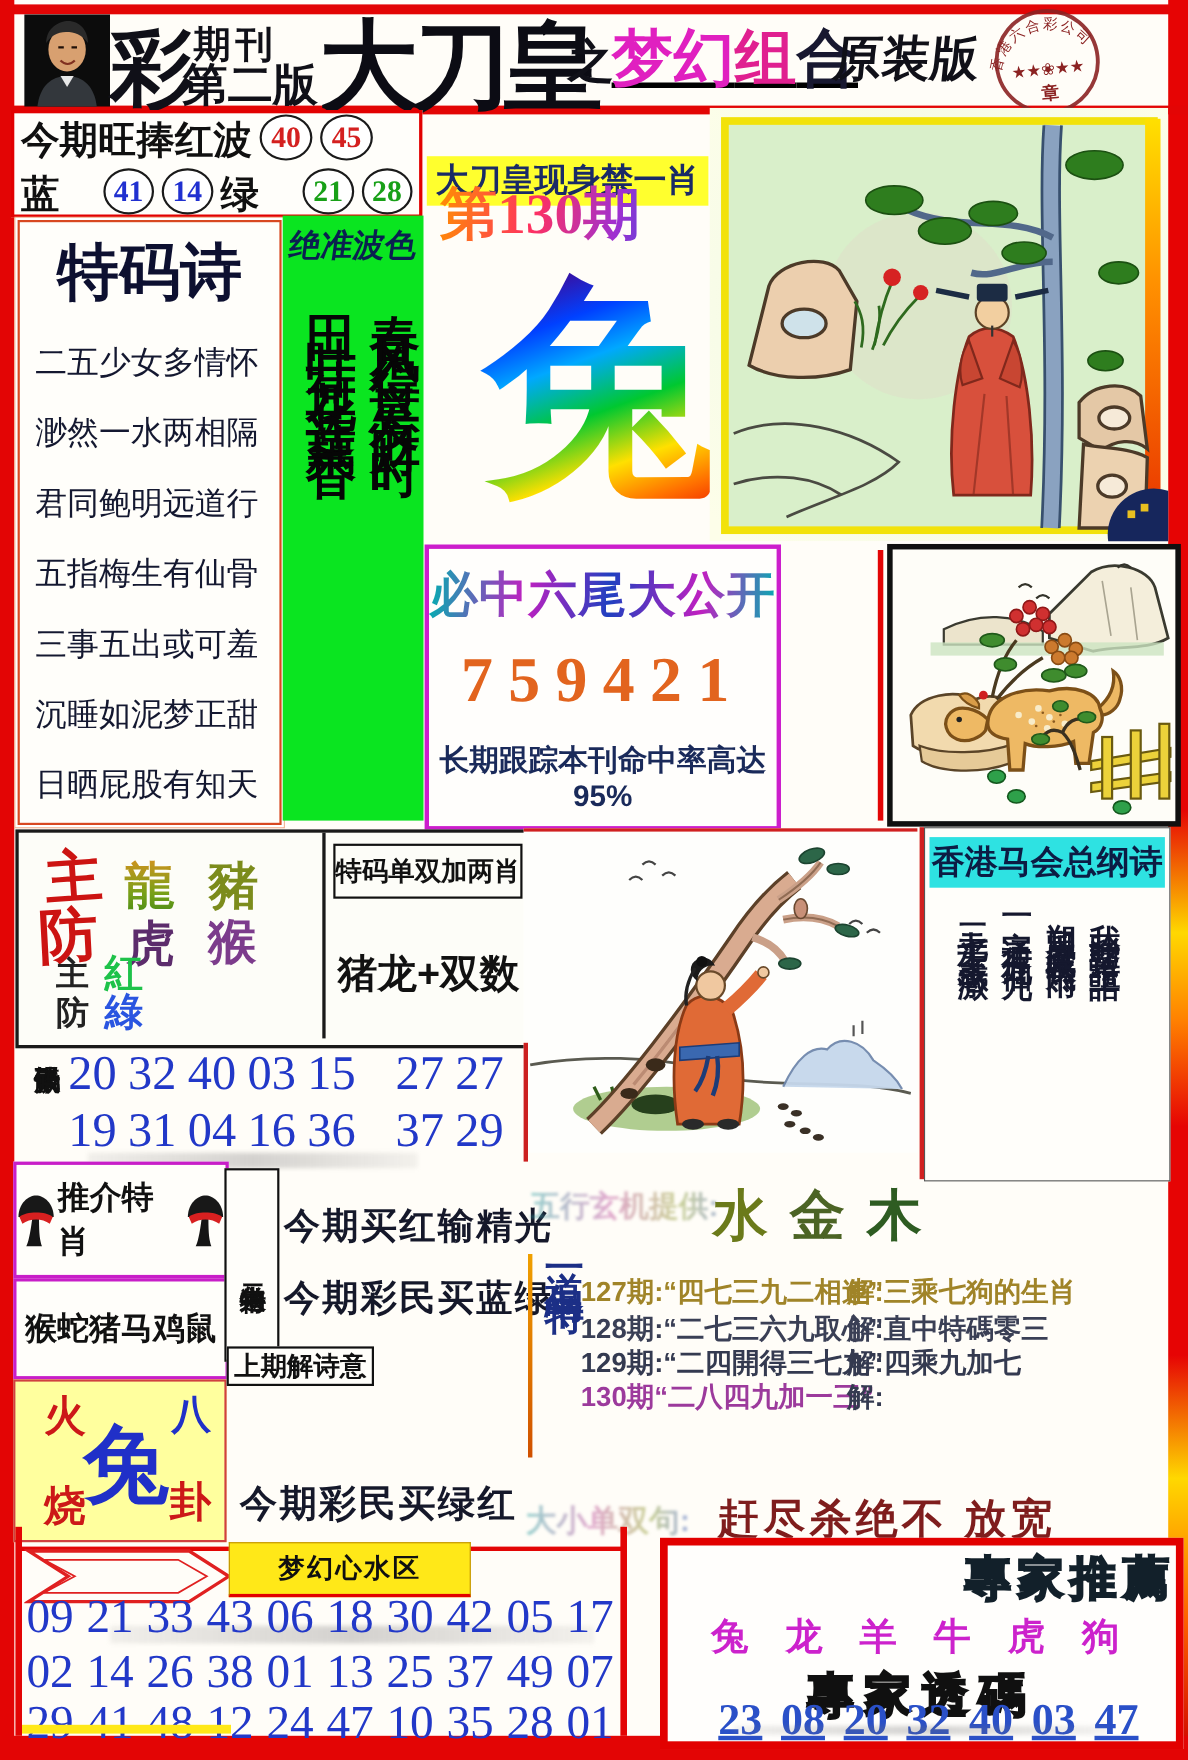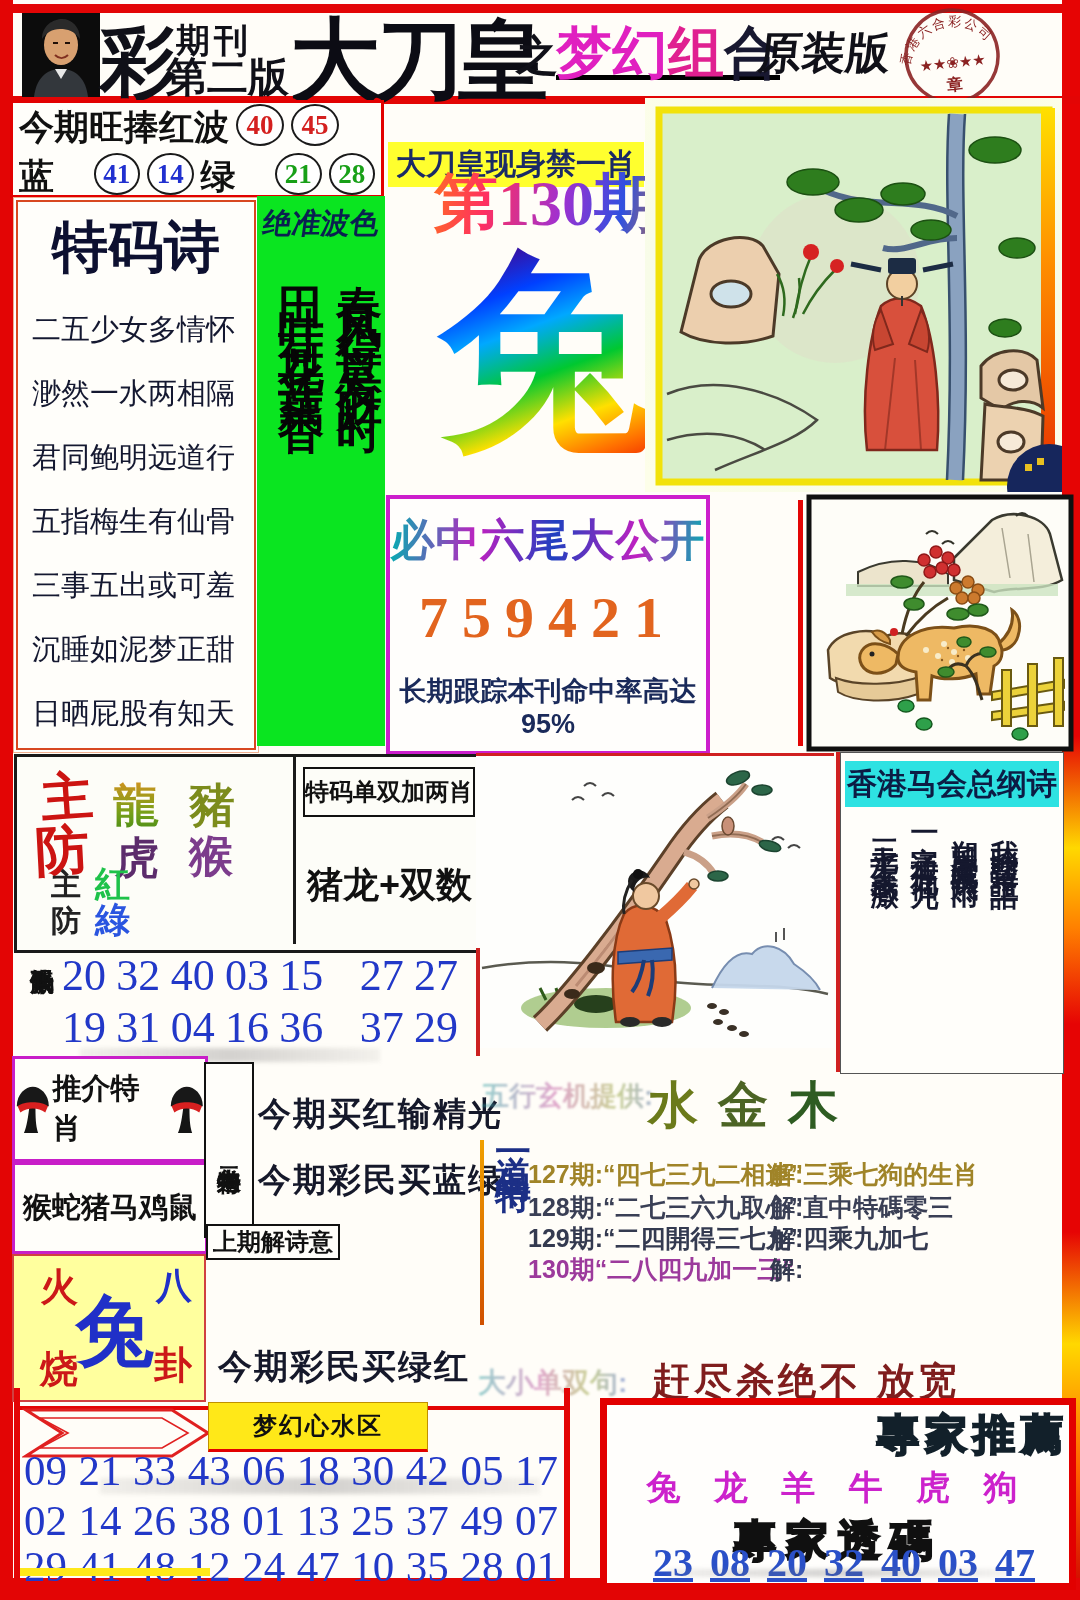--- a/index.html
+++ b/index.html
@@ -119,21 +119,21 @@
     </div>
   </div>
 
   <div class="abs" style="left:257px;top:196px;width:128px;height:550px;background:#0ae520;">
     <div class="b" style="text-align:center;margin-top:8px;font-size:29px;color:#0a2050;transform:skewX(-8deg);">绝准波色</div>
     <div class="abs vert b" style="left:14px;top:54px;height:490px;font-size:46px;letter-spacing:20px;color:#060606;">田叶荷花莲藕香</div>
     <div class="abs vert b" style="left:72px;top:54px;height:490px;font-size:46px;letter-spacing:20px;color:#060606;">春风得意发财时</div>
   </div>
 
   <div class="abs center b" style="left:388px;top:106px;width:256px;height:45px;background:#ffff2e;color:#1a2a66;font-size:30px;margin-top:36px;">大刀皇现身禁一肖</div>
-  <div class="abs b serif gt grad-issue" style="left:400px;top:160px;width:292px;text-align:center;font-size:64px;">第130期</div>
+  <div class="abs b serif gt grad-issue" style="left:400px;top:160px;width:292px;text-align:left;font-size:52px;">第130期</div>
   <div class="abs center b serif gt grad-rainbow" style="left:418px;top:226px;width:260px;height:260px;font-size:215px;">兔</div>
 
   <div class="abs" style="left:386px;top:495px;width:316px;height:252px;border:4px solid #cc1ecc;background:#fffefc;">
     <div class="b gt grad-six" style="text-align:center;margin-top:12px;font-size:44px;letter-spacing:1px;">必中六尾大公开</div>
     <div class="b serif" style="text-align:center;margin-top:14px;font-size:58px;letter-spacing:14px;color:#e2641e;">759421</div>
     <div class="b" style="text-align:center;margin-top:22px;font-size:27px;color:#1a2a5a;">长期跟踪本刊命中率高达95%</div>
   </div>
 
   <svg class="abs" style="left:645px;top:98px;" width="417" height="394" viewBox="0 0 417 394">
     <defs>

